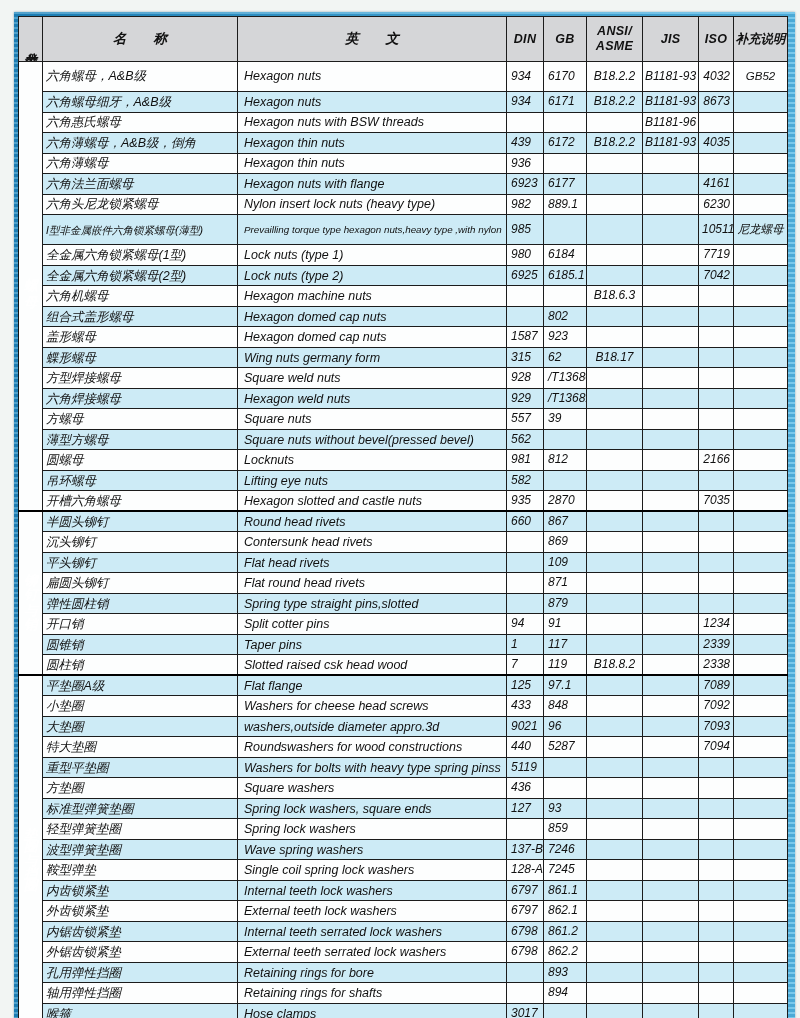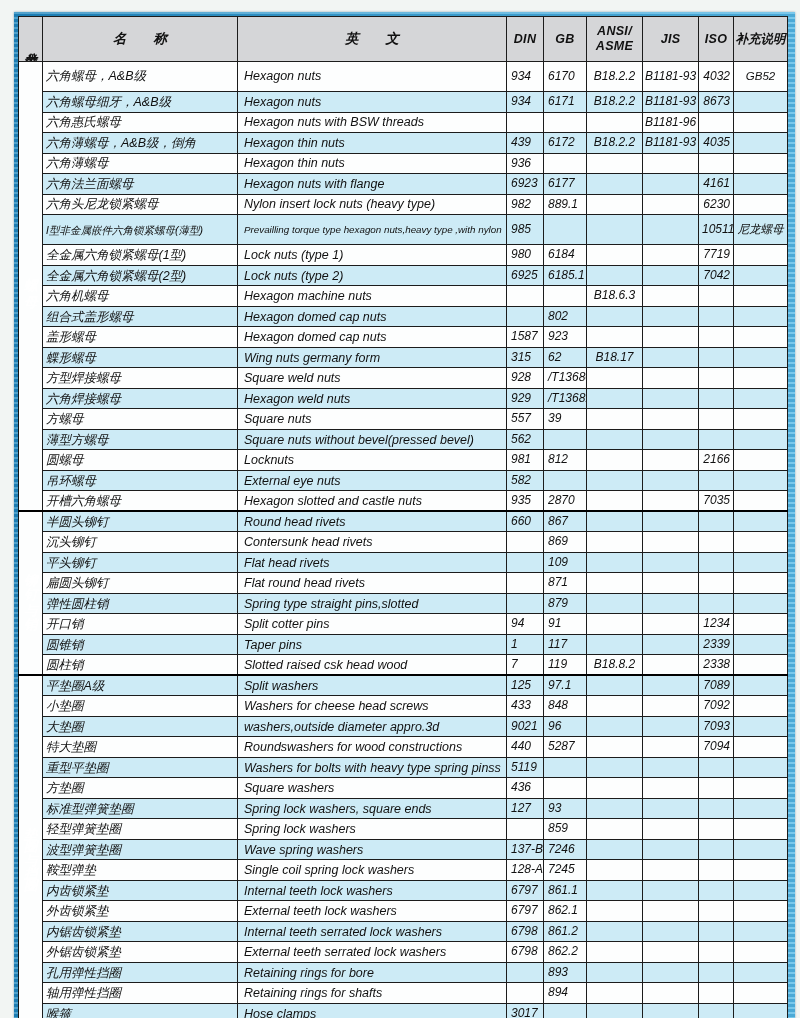--- a/index.html
+++ b/index.html
@@ -288,21 +288,21 @@
             <td class="c-en">Locknuts</td>
             <td class="c-din">981</td>
             <td class="c-gb">812</td>
             <td class="c-ansi"></td>
             <td class="c-jis"></td>
             <td class="c-iso">2166</td>
             <td class="c-note"></td>
           </tr>
           <tr class="alt">
             <td class="c-name">吊环螺母</td>
-            <td class="c-en">External eye nuts</td>
+            <td class="c-en">Lifting eye nuts</td>
             <td class="c-din">582</td>
             <td class="c-gb"></td>
             <td class="c-ansi"></td>
             <td class="c-jis"></td>
             <td class="c-iso"></td>
             <td class="c-note"></td>
           </tr>
           <tr class="plain">
             <td class="c-name">开槽六角螺母</td>
             <td class="c-en">Hexagon slotted and castle nuts</td>
@@ -390,21 +390,21 @@
             <td class="c-din">7</td>
             <td class="c-gb">119</td>
             <td class="c-ansi">B18.8.2</td>
             <td class="c-jis"></td>
             <td class="c-iso">2338</td>
             <td class="c-note"></td>
           </tr>
           <tr class="alt group-start">
             <td rowspan="17" class="cat-cell cat-2"><span class="v-text">垫圈与挡圈</span></td>
             <td class="c-name">平垫圈A级</td>
-            <td class="c-en">Split washers</td>
+            <td class="c-en">Flat flange</td>
             <td class="c-din">125</td>
             <td class="c-gb">97.1</td>
             <td class="c-ansi"></td>
             <td class="c-jis"></td>
             <td class="c-iso">7089</td>
             <td class="c-note"></td>
           </tr>
           <tr class="plain">
             <td class="c-name">小垫圈</td>
             <td class="c-en">Washers for cheese head screws</td>

